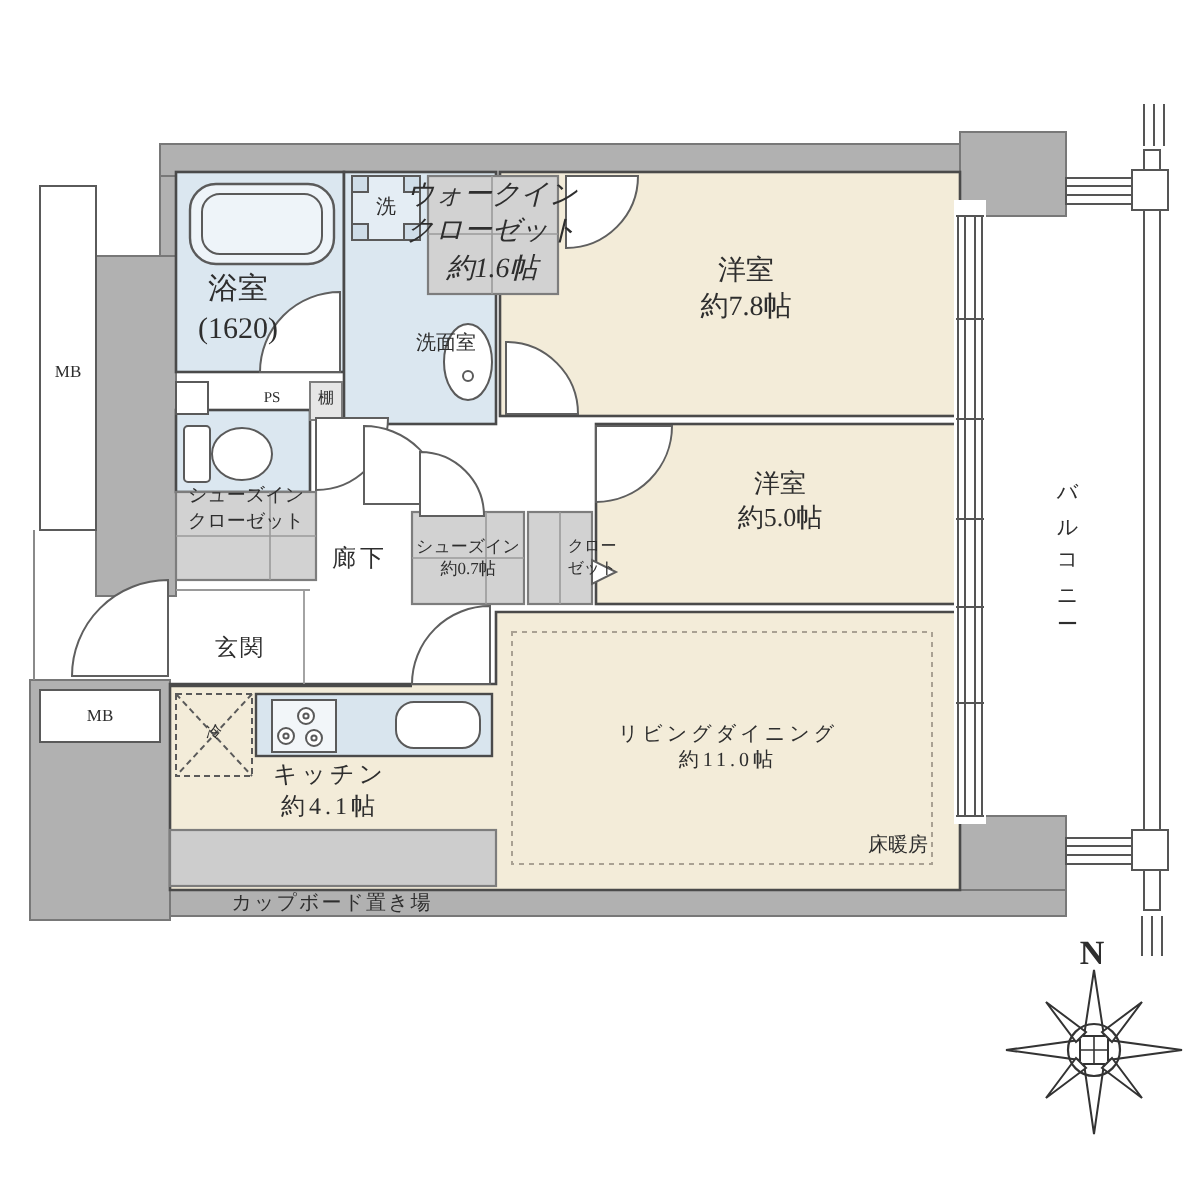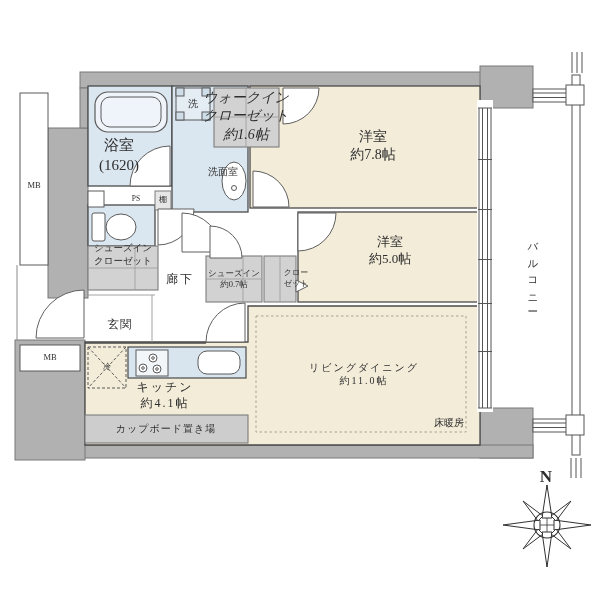--- a/index.html
+++ b/index.html
@@ -187,21 +187,21 @@
 <div class="lbl" style="left:195px;top:172px;font-size:10px;margin-left:28px;">洗面室</div>
 <div class="lbl" style="left:373px;top:146px;font-size:14px;">洋室
 約7.8帖</div>
 <div class="lbl" style="left:390px;top:250px;font-size:13px;">洋室
 約5.0帖</div>
 <div class="lbl" style="left:364px;top:374px;font-size:10px;letter-spacing:2px;">リビングダイニング
 約11.0帖</div>
 <div class="lbl" style="left:449px;top:423px;font-size:10px;">床暖房</div>
 <div class="lbl" style="left:165px;top:396px;font-size:12px;letter-spacing:2px;">キッチン
 約4.1帖</div>
-<div class="lbl" style="left:166px;top:429px;font-size:10px;letter-spacing:1px;font-family:Liberation Serif, serif;">カップボード置き場</div>
+<div class="lbl" style="left:166px;top:452px;font-size:10px;letter-spacing:1px;font-family:Liberation Serif, serif;">カップボード置き場</div>
 <div class="lbl" style="left:234px;top:279px;font-size:8.5px;">シューズイン
 約0.7帖</div>
 <div class="lbl" style="left:296px;top:279px;font-size:8px;">クロー
 ゼット</div>
 <div class="lbl" style="left:123px;top:255px;font-size:9.5px;">シューズイン
 クローゼット</div>
 <div class="lbl" style="left:180px;top:280px;font-size:12px;letter-spacing:2px;text-align:right;">廊下</div>
 <div class="lbl" style="left:120px;top:325px;font-size:11.5px;letter-spacing:1px;font-family:Liberation Serif, serif;">玄関</div>
 <div class="lbl vert" style="left:532px;top:273px;font-size:10.5px;">バルコニー</div>
 <div class="lbl" style="left:34px;top:186px;font-size:8.5px;">MB</div>

